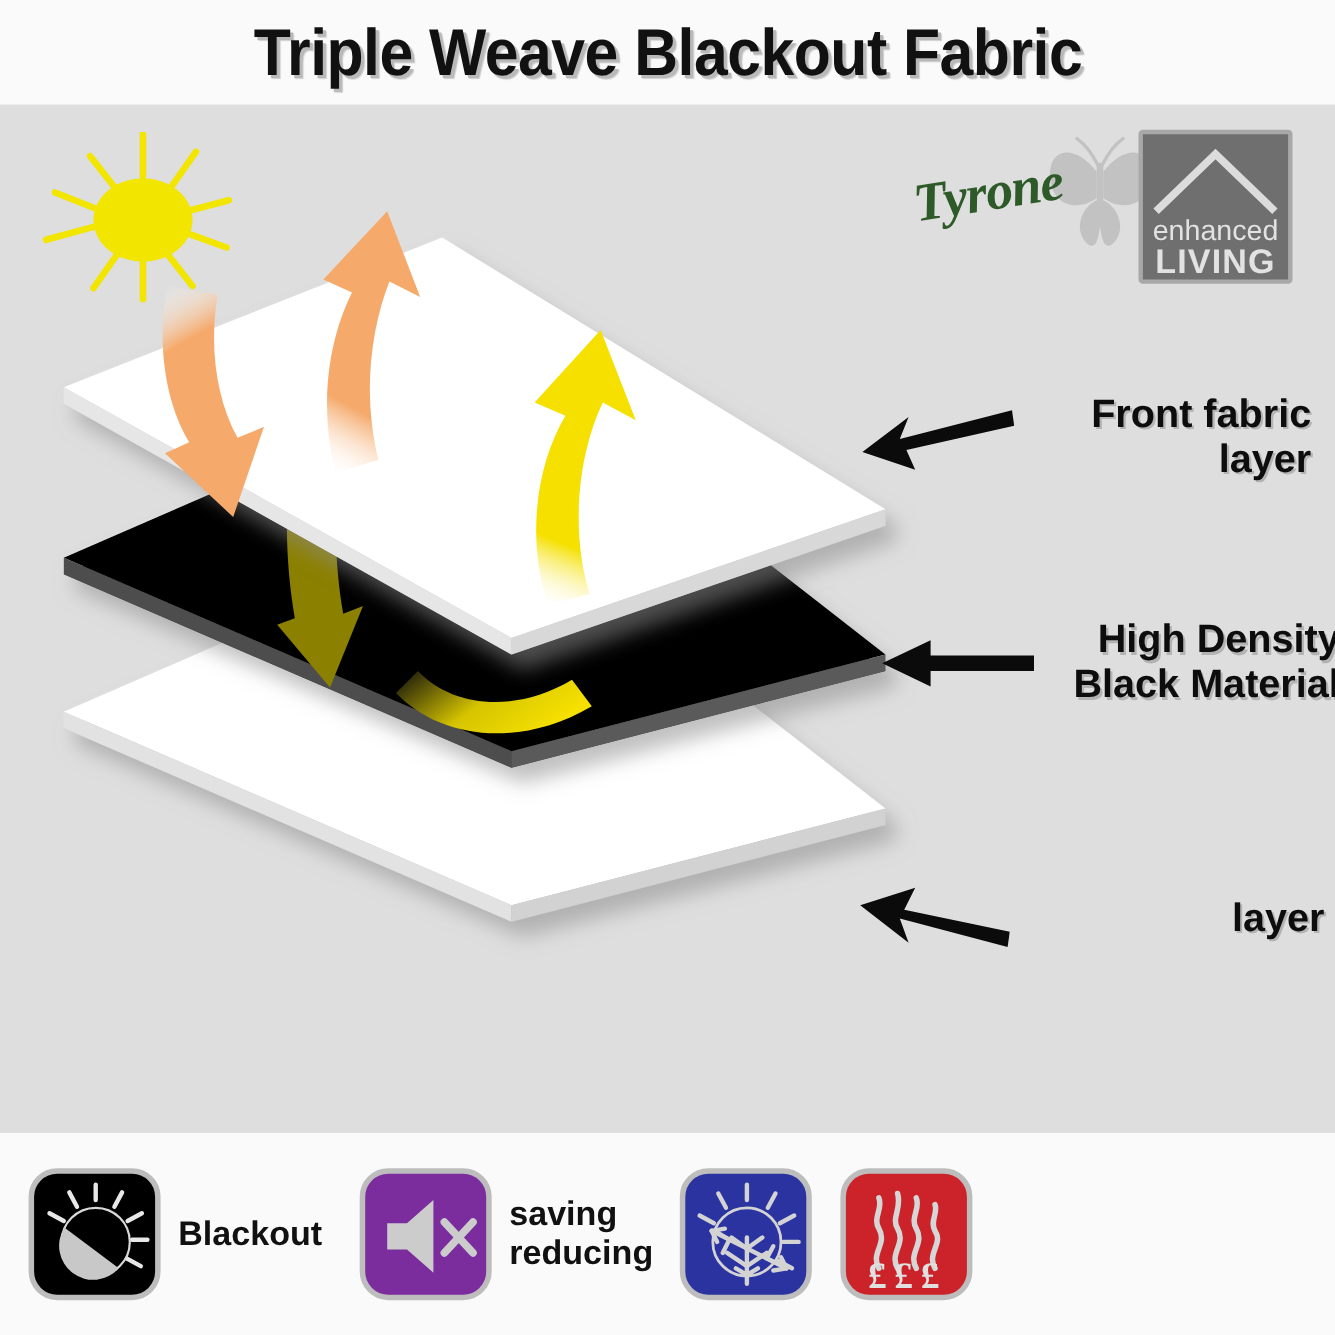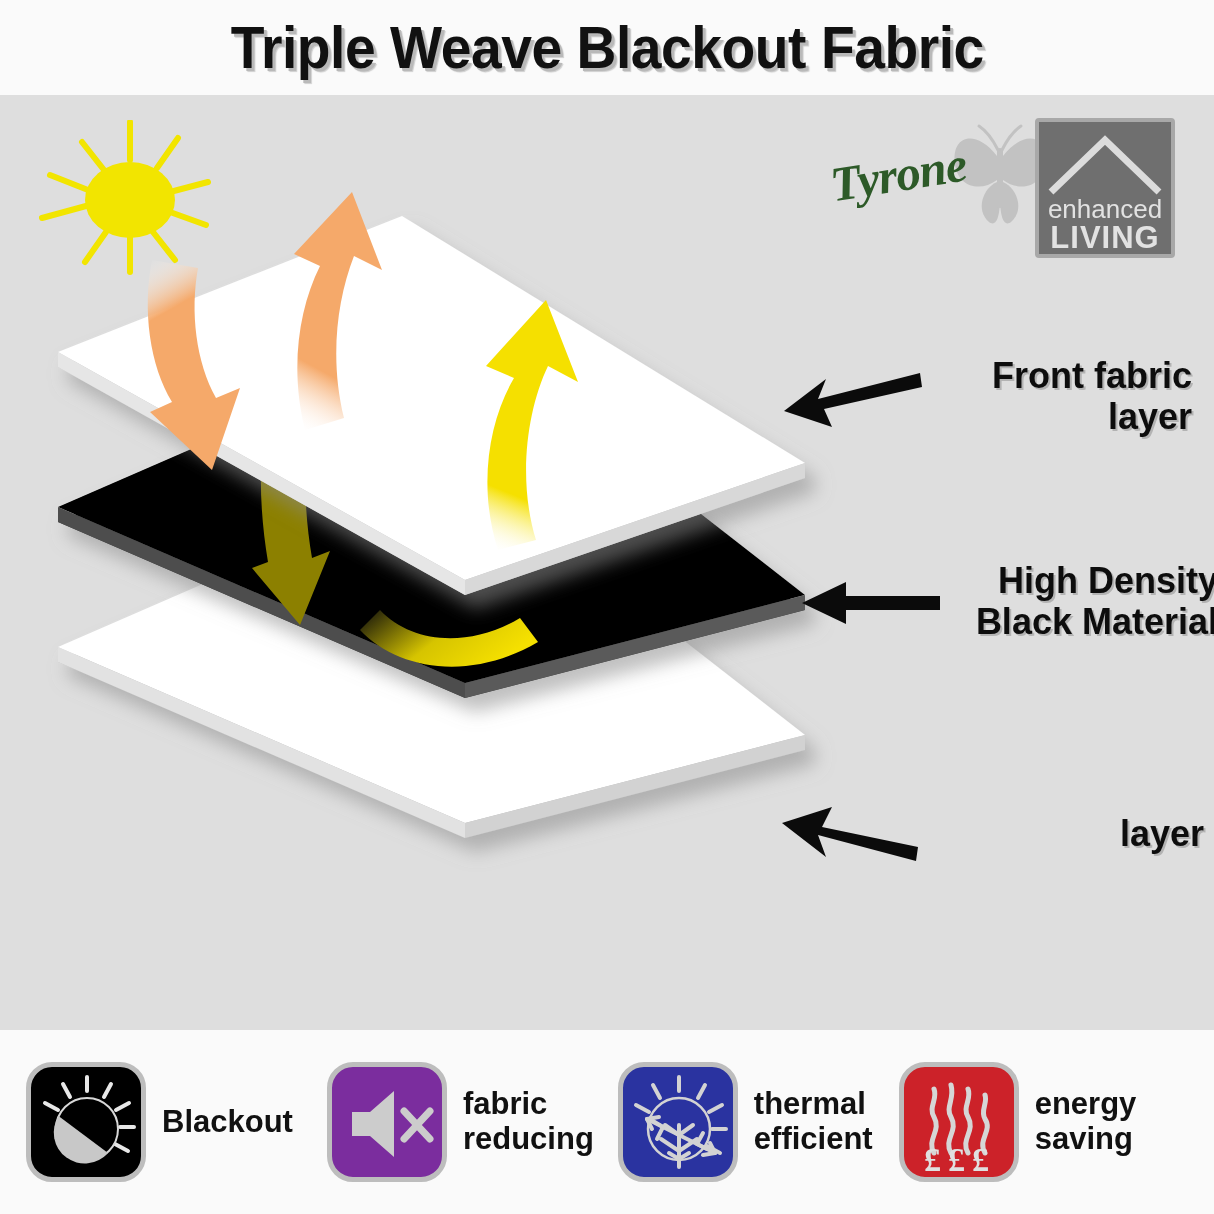--- a/index.html
+++ b/index.html
@@ -292,21 +292,21 @@
       <div class="tile tile-noise">
         <svg width="112" height="112" viewBox="0 0 112 112">
           <path d="M20 45 L38 45 L62 24 L62 90 L38 69 L20 69 Z" fill="#cccccc"></path>
           <g stroke="#cccccc" stroke-width="7" stroke-linecap="round">
             <line x1="72" y1="44" x2="98" y2="72"></line>
             <line x1="98" y1="44" x2="72" y2="72"></line>
           </g>
         </svg>
       </div>
       <div class="flabel">
-        <div>fabric</div>
+        <div>saving</div>
         <div>reducing</div>
       </div>
     </div>
 
     <div class="feature" style="margin-left:24px;">
       <div class="tile tile-thermal">
         <svg width="112" height="112" viewBox="0 0 112 112">
           <g stroke="#d3d3d3" stroke-width="4" stroke-linecap="round">
             <line x1="56" y1="10" x2="56" y2="24"></line>
             <line x1="82" y1="18" x2="75" y2="31"></line>
@@ -330,43 +330,35 @@
             <line x1="36" y1="50" x2="24" y2="52"></line>
             <line x1="87" y1="76" x2="92" y2="86"></line>
             <line x1="80" y1="88" x2="92" y2="86"></line>
             <line x1="40" y1="60" x2="34" y2="72"></line>
             <line x1="40" y1="60" x2="30" y2="54"></line>
             <line x1="74" y1="77" x2="80" y2="66"></line>
             <line x1="74" y1="77" x2="84" y2="82"></line>
           </g>
         </svg>
       </div>
-      <div class="flabel">
-        <div>thermal</div>
-        <div>efficient</div>
-      </div>
     </div>
 
     <div class="feature" style="margin-left:26px;">
       <div class="tile tile-energy">
         <svg width="112" height="112" viewBox="0 0 112 112">
           <g stroke="#d6d6d6" stroke-width="5" fill="none" stroke-linecap="round">
             <path d="M30 86 C22 72, 38 64, 30 50 C24 40, 34 32, 30 22"></path>
             <path d="M47 86 C39 72, 55 64, 47 50 C41 40, 51 32, 47 18"></path>
             <path d="M64 86 C56 72, 72 64, 64 50 C58 40, 68 32, 64 22"></path>
             <path d="M81 86 C73 72, 89 64, 81 52 C76 43, 84 36, 81 28"></path>
           </g>
           <g fill="#e0e0e0" font-family="Liberation Serif, serif" font-size="34" font-weight="bold">
             <text x="20" y="104">£</text>
             <text x="44" y="104">£</text>
             <text x="68" y="104">£</text>
           </g>
         </svg>
       </div>
-      <div class="flabel">
-        <div>energy</div>
-        <div>saving</div>
-      </div>
     </div>
 
   </div>
 
 </div>
 
 </body></html>

